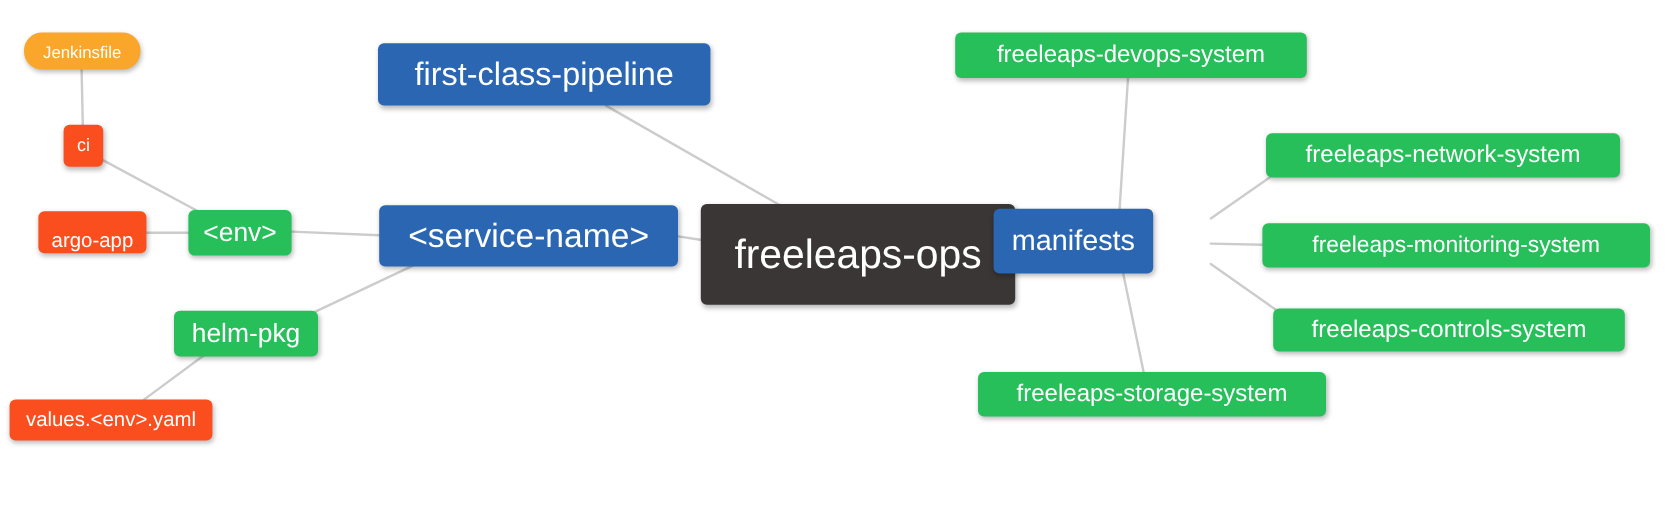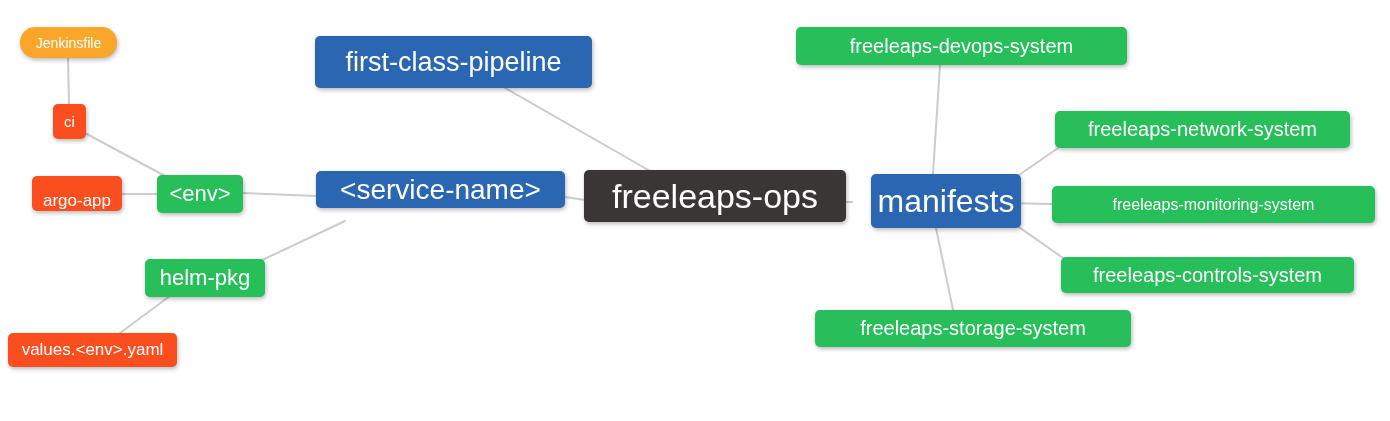--- a/index.html
+++ b/index.html
@@ -48,28 +48,28 @@
   .n-orange { background: var(--color-orange, #F9A62B); border-radius: 15px; }
 
   
   .p-jenkinsfile { left: 20px;  top: 27px;  width: 97px;  height: 31px; font-size: 14px; }
   .p-ci          { left: 53px;  top: 104px; width: 33px;  height: 35px; font-size: 15px; }
   .p-argo        { left: 32px;  top: 176px; width: 90px;  height: 35px; font-size: 17px; align-items: flex-end; }
   .p-env         { left: 157px; top: 175px; width: 86px;  height: 38px; font-size: 22px; }
   .p-helm        { left: 145px; top: 259px; width: 120px; height: 38px; font-size: 22px; }
   .p-values      { left: 8px;   top: 333px; width: 169px; height: 34px; font-size: 17px; }
   .p-fcp         { left: 315px; top: 36px;  width: 277px; height: 52px; font-size: 27px; align-items: center; }
-  .p-service     { left: 316px; top: 171px; width: 249px; height: 37px; font-size: 28px; }
-  .p-root        { left: 584px; top: 170px; width: 262px; height: 52px; font-size: 34px; }
-  .p-manifests   { left: 871px; top: 174px; width: 150px; height: 54px; font-size: 32px; }
-  .p-devops      { left: 796px; top: 27px;  width: 331px; height: 38px; font-size: 20px; }
+  .p-service     { left: 316px; top: 171px; width: 249px; height: 51px; font-size: 28px; }
+  .p-root        { left: 584px; top: 170px; width: 262px; height: 84px; font-size: 34px; }
+  .p-manifests   { left: 828px; top: 174px; width: 133px; height: 54px; font-size: 24px; }
+  .p-devops      { left: 796px; top: 27px;  width: 293px; height: 38px; font-size: 20px; }
   .p-network     { left: 1055px;top: 111px; width: 295px; height: 37px; font-size: 20px; }
-  .p-monitoring  { left: 1052px;top: 186px; width: 323px; height: 37px; font-size: 16px; }
+  .p-monitoring  { left: 1052px;top: 186px; width: 323px; height: 37px; font-size: 19px; }
   .p-controls    { left: 1061px;top: 257px; width: 293px; height: 36px; font-size: 20px; text-align: center; }
-  .p-storage     { left: 815px; top: 310px; width: 316px; height: 37px; font-size: 20px; }
+  .p-storage     { left: 815px; top: 310px; width: 290px; height: 37px; font-size: 20px; }
 </style>
 </head>
 <body>
 
 <div class="canvas">
 
   <svg class="wires" viewBox="0 0 1390 421" aria-hidden="true">
     <line x1="68" y1="58" x2="69" y2="104"></line>
     <line x1="85" y1="133" x2="165" y2="176"></line>
     <line x1="122" y1="194" x2="157" y2="194"></line>

